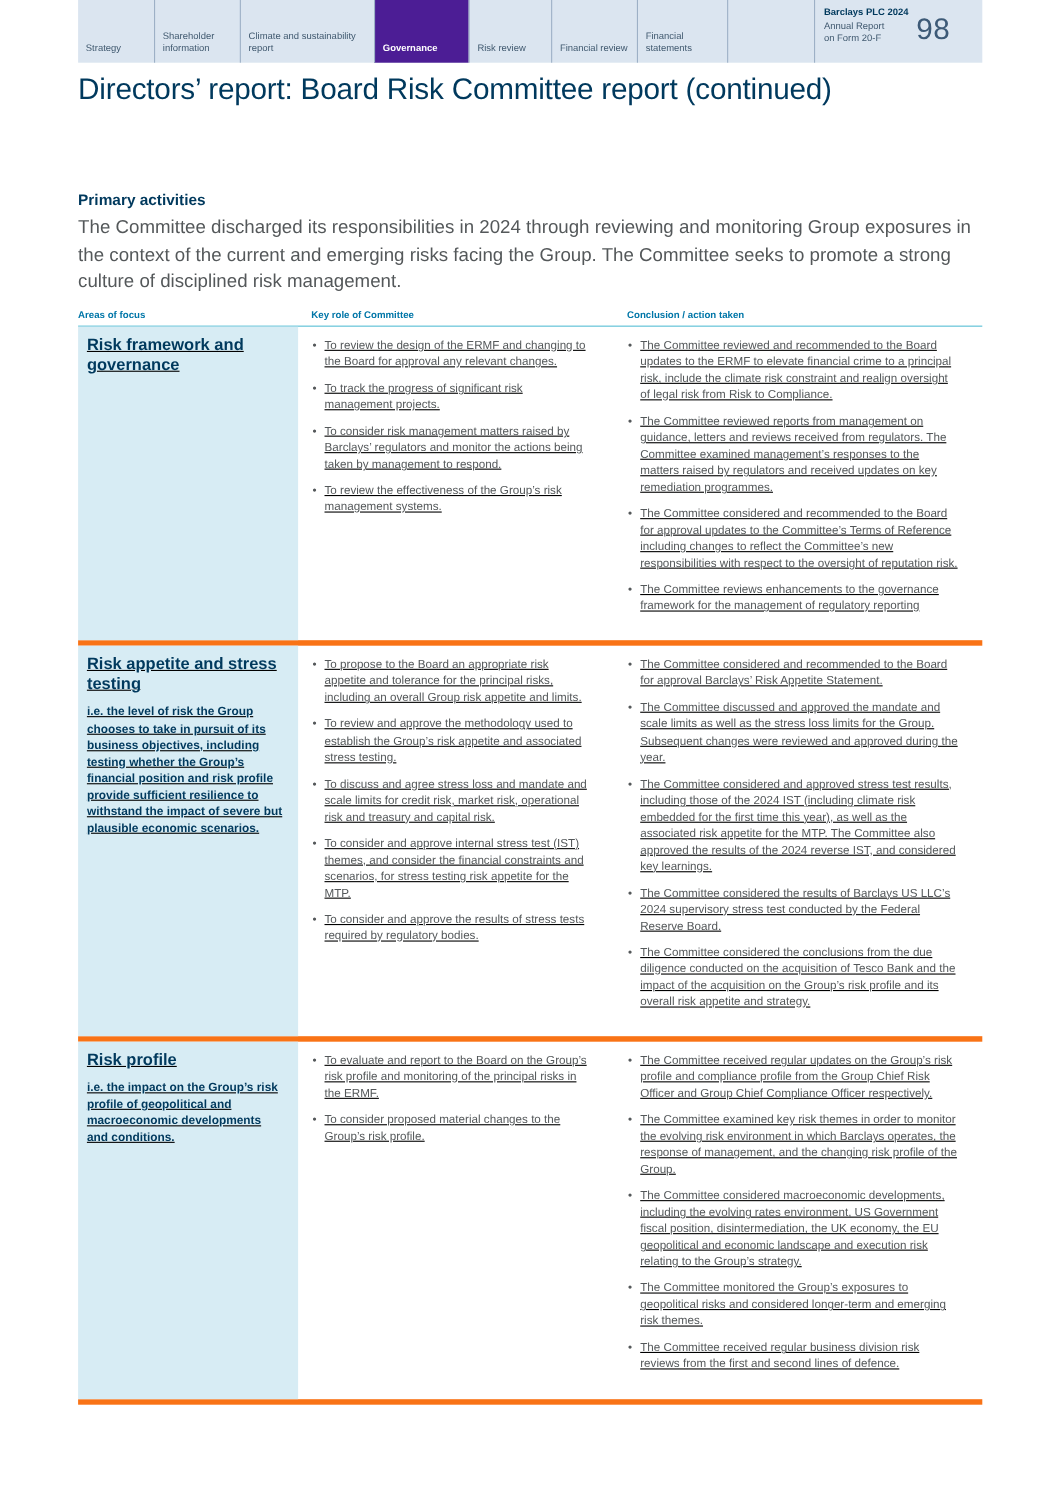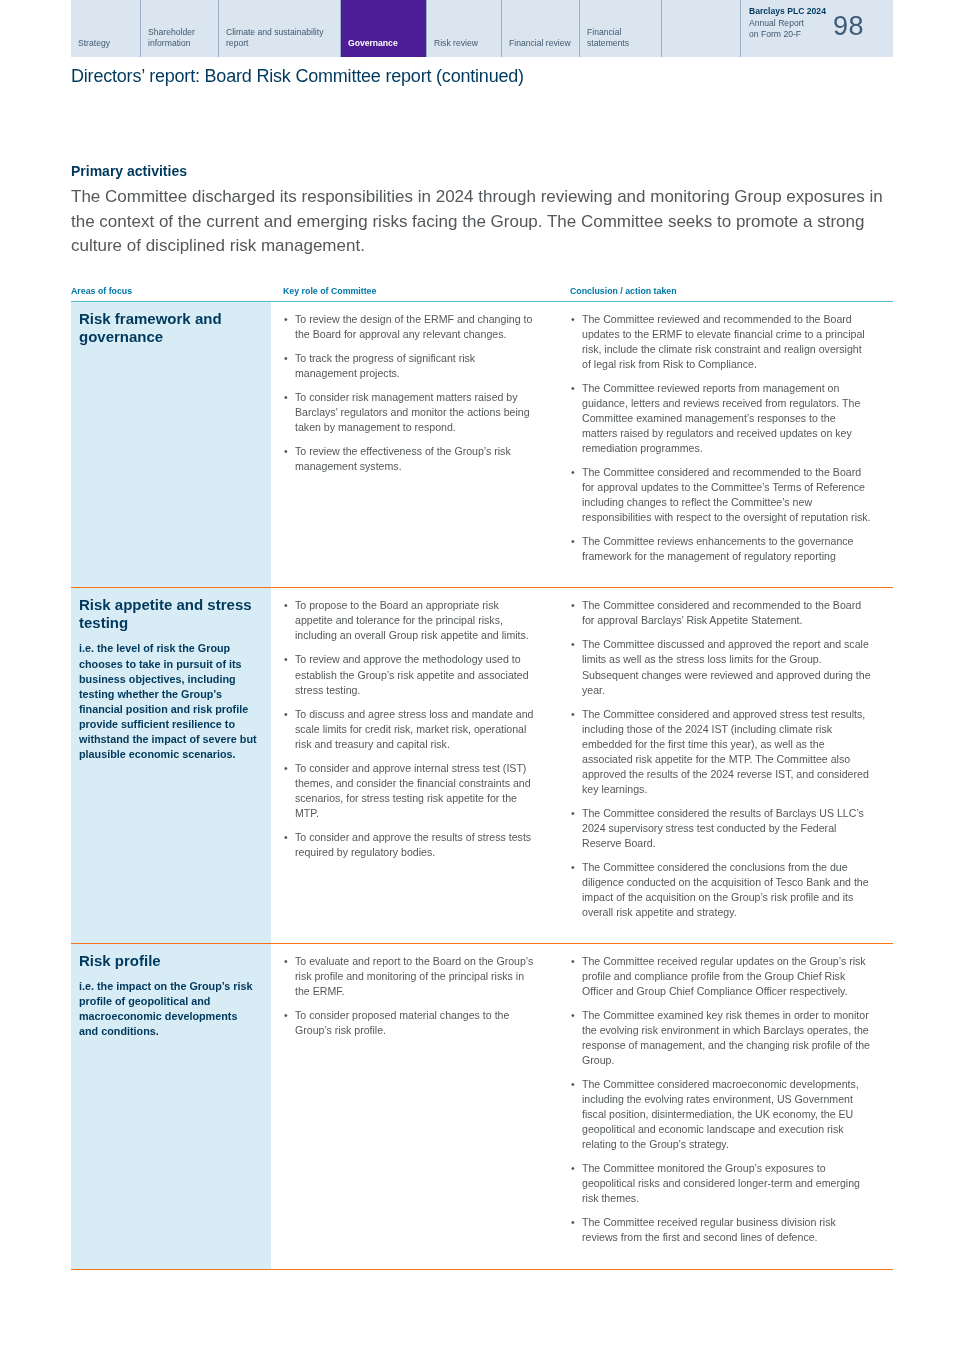--- a/index.html
+++ b/index.html
@@ -36,42 +36,43 @@
     padding:6px 0 0 8px; font-size:8.6px; line-height:1.35; color:#40596f;
   }
   .report-info .rtitle { font-weight:bold; color:#00395d; }
   .page-number {
     width:60px; text-align:left; padding-top:11px;
     font-size:27px; color:#3d5a77; letter-spacing:0.5px;
   }
 
   
   .doc-title {
-    margin-top:9px; font-size:18px; font-weight:normal;
+    margin-top:9px; font-size:27px; font-weight:normal;
     color:#00395d; letter-spacing:-0.2px;
   }
   .section-heading {
     margin-top:76px; font-size:14px; font-weight:bold; color:#00395d;
   }
   .intro {
     margin-top:6px; font-size:17px; line-height:1.45; color:#54585a;
   }
 
   
-  .focus-table { margin-top:27px; }
+  .focus-table { margin-top:12px; }
   .thead {
     display:grid; grid-template-columns:200px 287px 1fr;
     border-bottom:1px solid #56bed5; padding-bottom:5px;
   }
   .th { font-size:8.8px; font-weight:bold; color:#0076a8; }
   .th.col2, .th.col3 { padding-left:12px; }
 
   .trow {
     display:grid; grid-template-columns:200px 287px 1fr;
-    border-bottom:1px solid #f97316;
+    border-bottom:5px solid #f97316;
+    text-decoration:underline;
   }
   .trow:nth-child(1){ min-height:283px; }
   .trow:nth-child(2){ min-height:334px; }
   .trow:nth-child(3){ min-height:323px; }
 
   .cell.area {
     background:#d7ecf4; padding:8px 14px 14px 8px;
   }
   .area-title {
     font-size:15px; font-weight:bold; color:#00395d; line-height:1.2;
@@ -171,21 +172,21 @@
               <li>To propose to the Board an appropriate risk appetite and tolerance for the principal risks, including an overall Group risk appetite and limits.</li>
               <li>To review and approve the methodology used to establish the Group’s risk appetite and associated stress testing.</li>
               <li>To discuss and agree stress loss and mandate and scale limits for credit risk, market risk, operational risk and treasury and capital risk.</li>
               <li>To consider and approve internal stress test (IST) themes, and consider the financial constraints and scenarios, for stress testing risk appetite for the MTP.</li>
               <li>To consider and approve the results of stress tests required by regulatory bodies.</li>
             </ul>
           </div>
           <div class="cell bullets">
             <ul>
               <li>The Committee considered and recommended to the Board for approval Barclays’ Risk Appetite Statement.</li>
-              <li>The Committee discussed and approved the report and scale limits as well as the stress loss limits for the Group. Subsequent changes were reviewed and approved during the year.</li>
+              <li>The Committee discussed and approved the mandate and scale limits as well as the stress loss limits for the Group. Subsequent changes were reviewed and approved during the year.</li>
               <li>The Committee considered and approved stress test results, including those of the 2024 IST (including climate risk embedded for the first time this year), as well as the associated risk appetite for the MTP. The Committee also approved the results of the 2024 reverse IST, and considered key learnings.</li>
               <li>The Committee considered the results of Barclays US LLC’s 2024 supervisory stress test conducted by the Federal Reserve Board.</li>
               <li>The Committee considered the conclusions from the due diligence conducted on the acquisition of Tesco Bank and the impact of the acquisition on the Group’s risk profile and its overall risk appetite and strategy.</li>
             </ul>
           </div>
         </div>
         <div class="trow">
           <div class="cell area">
             <h3 class="area-title">Risk profile</h3>
             <p class="area-note">i.e. the impact on the Group’s risk profile of geopolitical and macroeconomic developments and conditions.</p>

